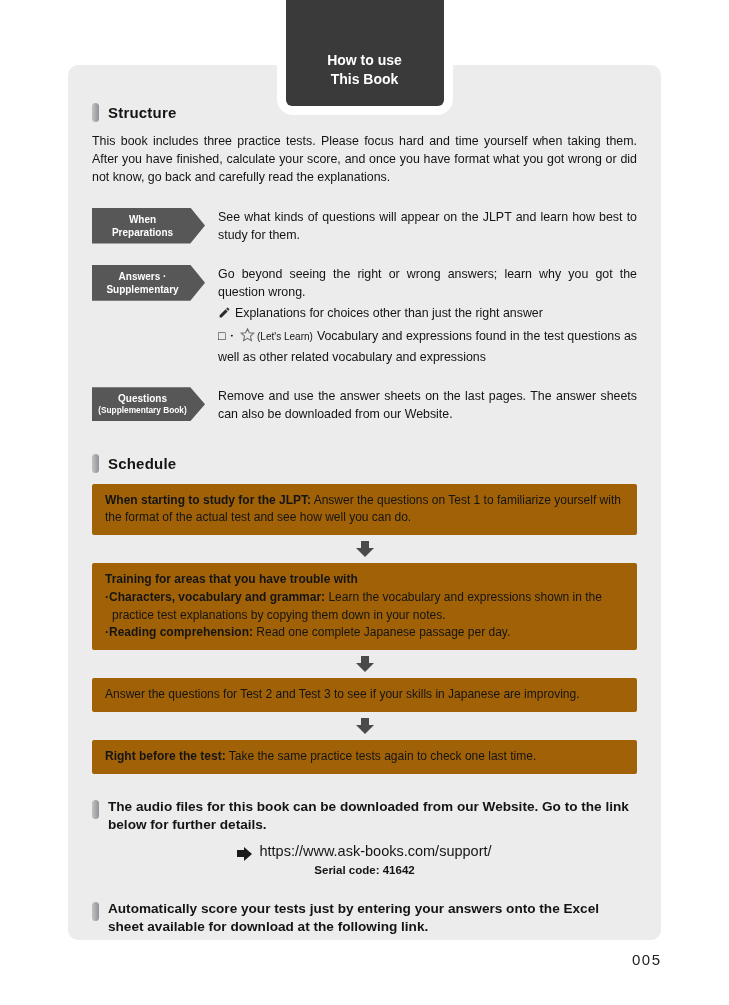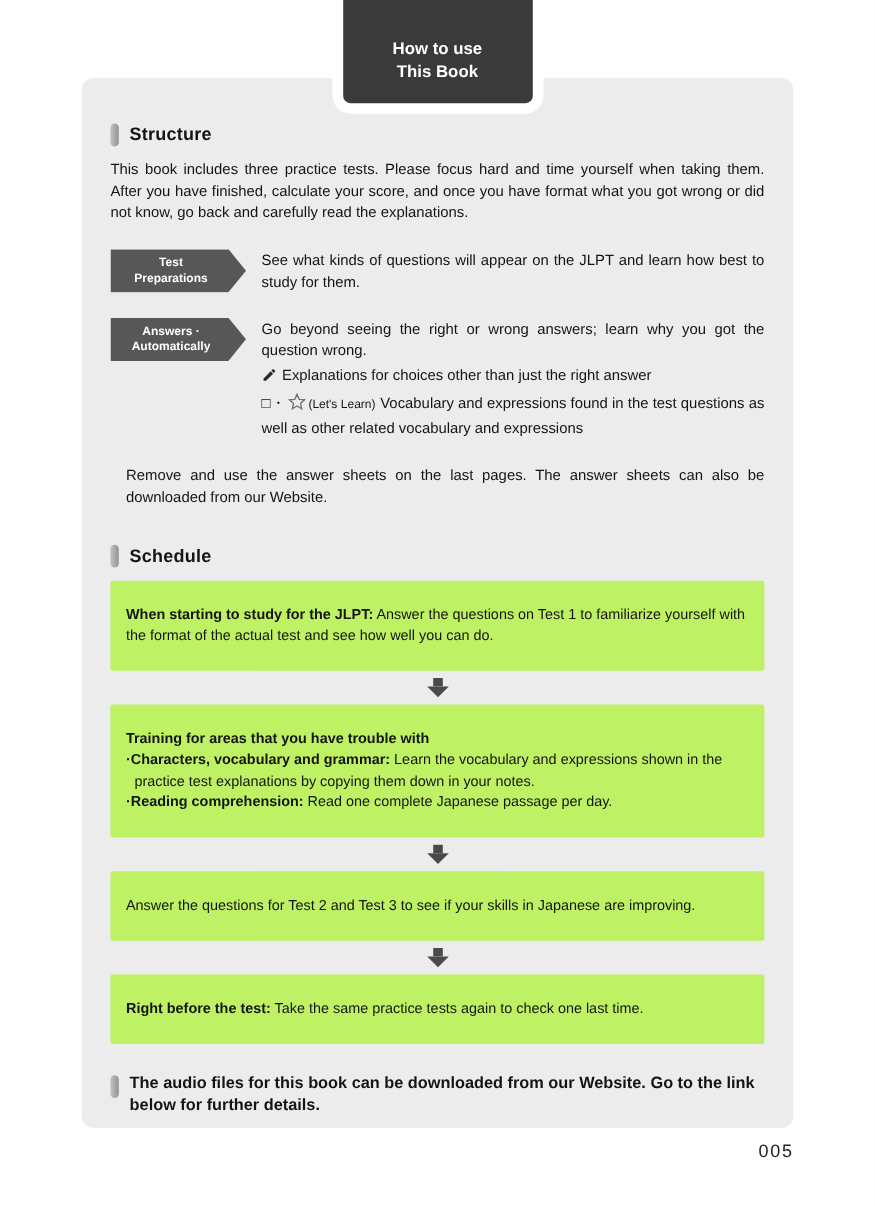--- a/index.html
+++ b/index.html
@@ -12,21 +12,21 @@
     overflow:hidden;
   }
 
   
   .tab-halo {
     position:absolute; top:0; left:50%; transform:translateX(-50%);
     background:#ffffff; padding:0 9px 9px 9px;
     border-radius:0 0 16px 16px; z-index:3;
   }
   .tab {
-    width:158px; height:86px; background:#3a3a3a;
+    width:158px; height:106px; background:#3a3a3a;
     border-radius:0 0 6px 6px;
     color:#fff; font-weight:bold; font-size:14px; line-height:1.35;
     display:flex; flex-direction:column; justify-content:flex-end;
     align-items:center; text-align:center; padding-bottom:17px;
   }
 
   
   .content {
     position:absolute; top:65px; left:68px;
     width:593px; height:875px;
@@ -61,22 +61,22 @@
   .arrow-label .lbl-small { font-size:8.3px; }
   .stext { flex:1; margin-left:13px; font-size:12.4px; line-height:1.46; text-align:justify; }
   .subline { margin-top:3px; }
   .icon-pencil { display:inline-block; vertical-align:-2px; margin-right:4px; }
   .icon-star { display:inline-block; vertical-align:-3px; margin:0 1px; }
   .small-note { font-size:10px; margin-right:4px; }
 
   
   .schedule-section { margin-top:30px; }
   .sbox {
-    background:#bef264; border-radius:2px;
-    padding:20px 13px; font-size:12px; line-height:1.48;
+    background:#a16207; border-radius:2px;
+    padding:8px 13px; font-size:12px; line-height:1.48;
   }
   .sbox .hang { padding-left:7px; text-indent:-7px; }
   .flow-arrow { width:18px; margin:6px auto; }
   .flow-arrow .stem { width:8px; height:7px; background:#4a4a4a; margin:0 auto; }
   .flow-arrow .head {
     width:0; height:0; margin:0 auto;
     border-left:9px solid transparent; border-right:9px solid transparent;
     border-top:9px solid #4a4a4a;
   }
 
@@ -113,30 +113,30 @@
 
   <div>
     <div class="heading-row">
       <span class="marker"></span>
       <span class="heading">Structure</span>
     </div>
     <p class="intro">This book includes three practice tests. Please focus hard and time yourself when taking them. After you have finished, calculate your score, and once you have format what you got wrong or did not know, go back and carefully read the explanations.</p>
 
     <div class="srow">
       <div class="arrow-label">
-        <span>Test</span>
+        <span>When</span>
         <span>Preparations</span>
       </div>
       <div class="stext">See what kinds of questions will appear on the JLPT and learn how best to study for them.</div>
     </div>
 
     <div class="srow">
       <div class="arrow-label">
         <span>Answers ·</span>
-        <span>Automatically</span>
+        <span>Supplementary</span>
       </div>
       <div class="stext">
         <span>Go beyond seeing the right or wrong answers; learn why you got the question wrong.</span>
         <div class="subline">
           <span class="icon-pencil">
             <svg width="13" height="13" viewBox="0 0 24 24" fill="#2b2b2b">
                 <path d="M3 17.25V21h3.75L17.8 9.94l-3.75-3.75L3 17.25zM20.7 7.04a1 1 0 0 0 0-1.41l-2.34-2.34a1 1 0 0 0-1.41 0l-1.83 1.83 3.75 3.75 1.83-1.83z"></path>
               </svg>
           </span><span>Explanations for choices other than just the right answer</span>
         </div>
@@ -144,20 +144,24 @@
           <span>□・</span><span class="icon-star">
             <svg width="17" height="16" viewBox="0 0 24 24" fill="none" stroke="#6f6f6f" stroke-width="1.6">
                 <path d="M12 2.5 L14.8 8.6 L21.5 9.3 L16.4 13.8 L17.9 20.5 L12 17 L6.1 20.5 L7.6 13.8 L2.5 9.3 L9.2 8.6 Z"></path>
               </svg>
           </span><span class="small-note">(Let's Learn)</span><span>Vocabulary and expressions found in the test questions as well as other related vocabulary and expressions</span>
         </div>
       </div>
     </div>
 
     <div class="srow">
+      <div class="arrow-label">
+        <span>Questions</span>
+        <span class="lbl-small">(Supplementary Book)</span>
+      </div>
       <div class="stext">Remove and use the answer sheets on the last pages. The answer sheets can also be downloaded from our Website.</div>
     </div>
   </div>
 
   <div class="schedule-section">
     <div class="heading-row">
       <span class="marker"></span>
       <span class="heading">Schedule</span>
     </div>
 

